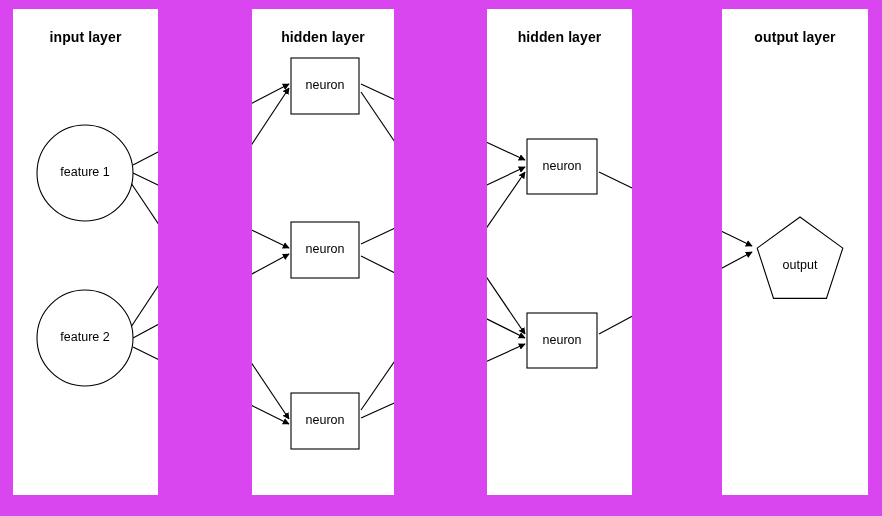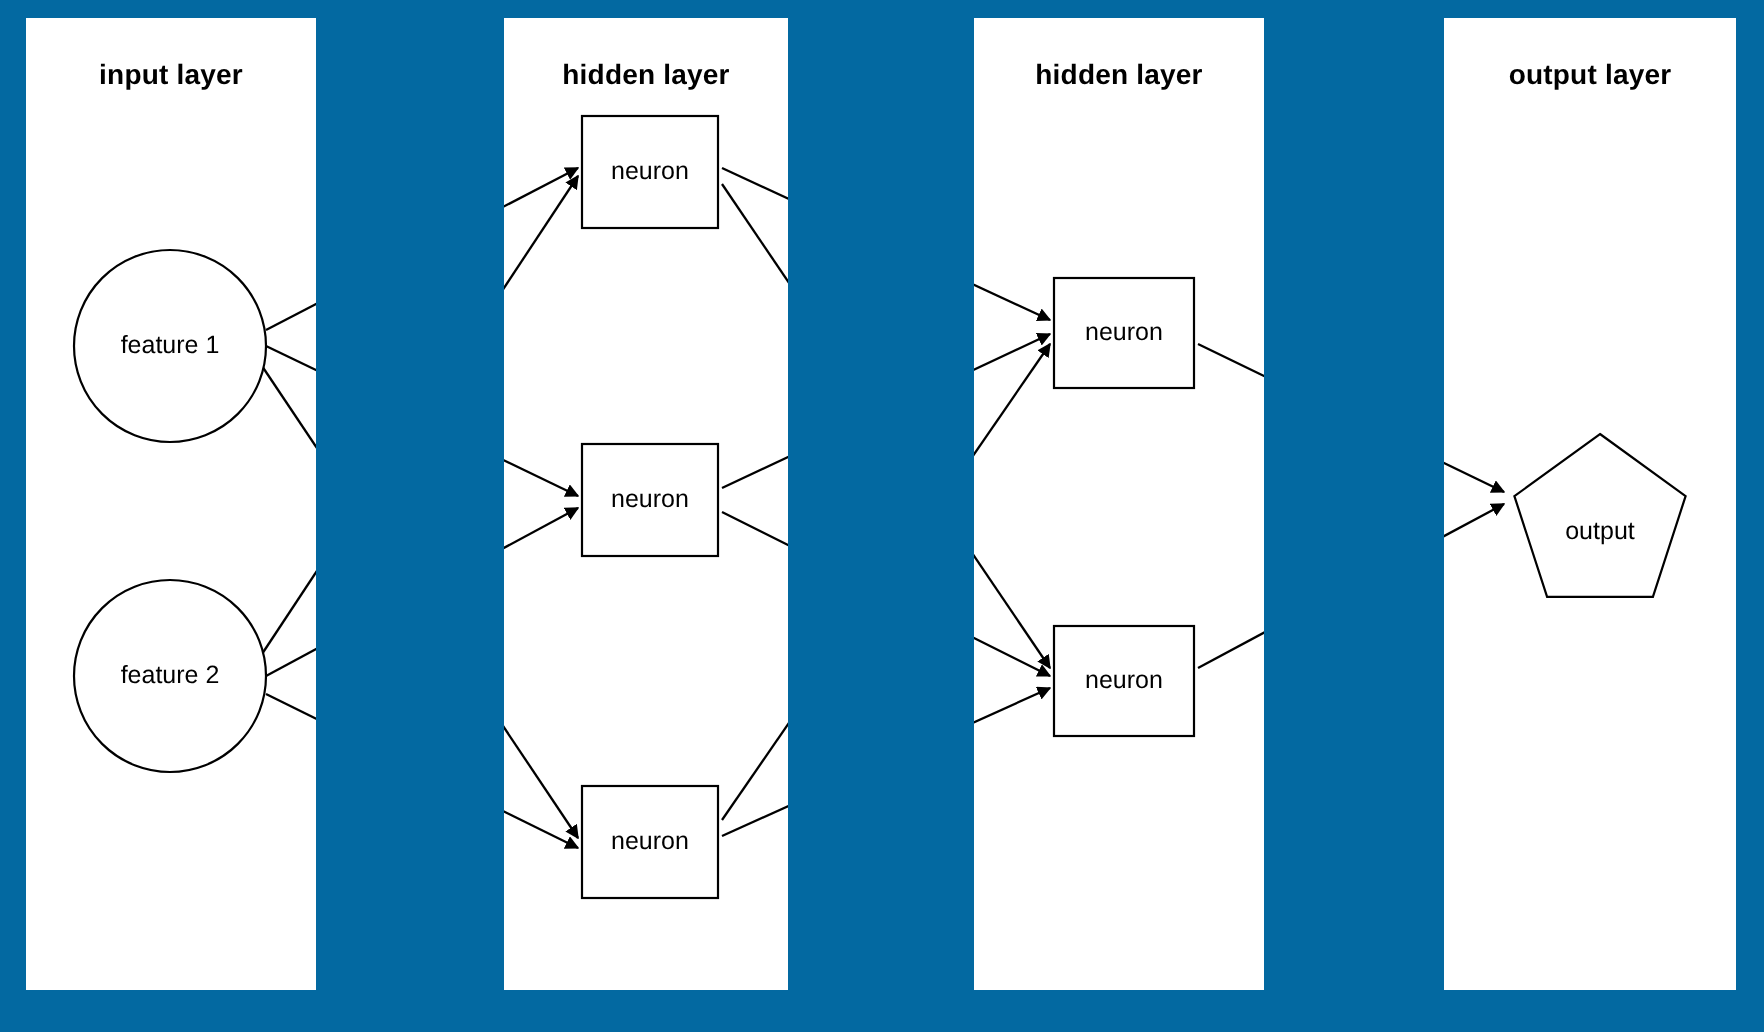--- a/index.html
+++ b/index.html
@@ -4,21 +4,21 @@
 <style>
   html, body {
     margin: 0;
     padding: 0;
     background: #000000;
   }
   #canvas {
     position: relative;
     width: 882px;
     height: 516px;
-    background: #0369a1;
+    background: #d946ef;
     overflow: hidden;
     font-family: "Liberation Sans", sans-serif;
   }
   .layer-panel {
     position: absolute;
     background: #ffffff;
     overflow: hidden;
   }
   .layer-title {
     position: absolute;

